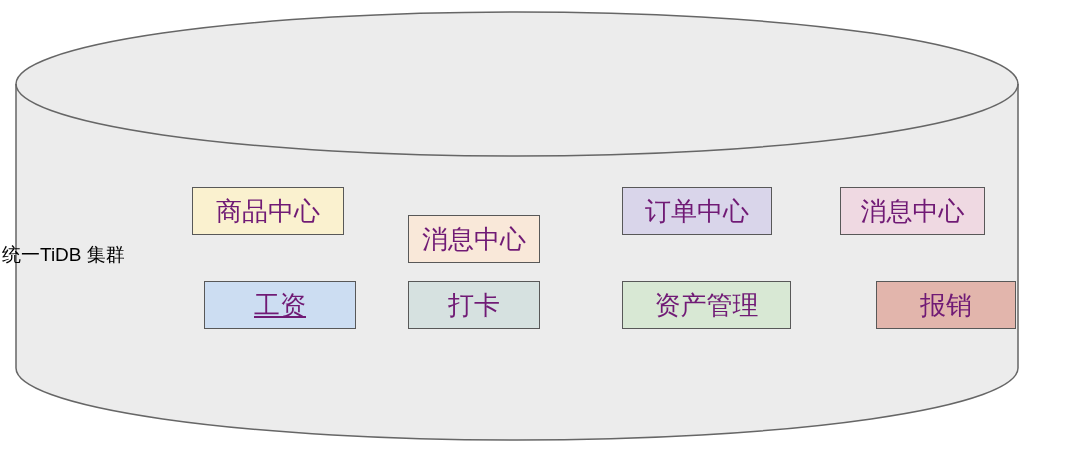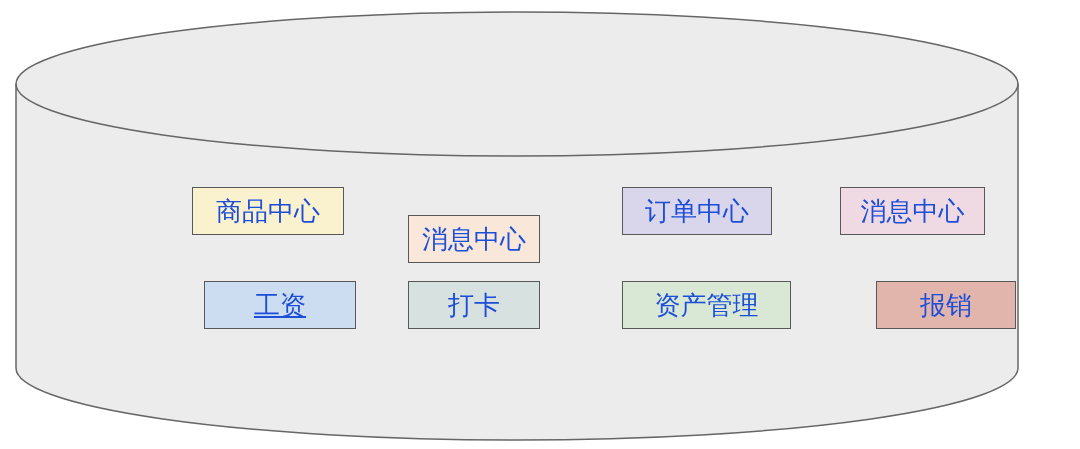--- a/index.html
+++ b/index.html
@@ -34,36 +34,37 @@
   }
   .service-box {
     position: absolute;
     box-sizing: border-box;
     height: 48px;
     border: 1.5px solid #585858;
     display: flex;
     align-items: center;
     justify-content: center;
     font-size: 26px;
-    color: #1d4ed8;
+    color: #701a75;
     white-space: nowrap;
   }
 </style>
 </head>
 <body>
 
 <div class="canvas">
 
   <svg class="cylinder-svg" viewBox="0 0 1080 449">
 
     <path d="M 16 84 L 16 368 A 501 72 0 0 0 1018 368 L 1018 84 A 501 72 0 0 0 16 84 Z" fill="#ececec" stroke="#666666" stroke-width="1.5" stroke-linejoin="round"></path>
 
     <path d="M 16 84 A 501 72 0 0 0 1018 84" fill="none" stroke="#666666" stroke-width="1.5"></path>
   </svg>
 
+  <div class="cluster-label">统一TiDB 集群</div>
 
   <div id="boxes-layer">
       <div class="service-box" style="left: 192px; top: 187px; width: 152px; background: rgb(250, 241, 207);">商品中心</div>
       <div class="service-box" style="left: 408px; top: 187px; width: 132px; background: rgb(249, 232, 217); margin-top: 28px;">消息中心</div>
       <div class="service-box" style="left: 622px; top: 187px; width: 150px; background: rgb(217, 213, 234);">订单中心</div>
       <div class="service-box" style="left: 840px; top: 187px; width: 145px; background: rgb(239, 217, 226);">消息中心</div>
       <div class="service-box" style="left: 204px; top: 281px; width: 152px; background: rgb(204, 221, 242); text-decoration: underline;">工资</div>
       <div class="service-box" style="left: 408px; top: 281px; width: 132px; background: rgb(214, 225, 224);">打卡</div>
       <div class="service-box" style="left: 622px; top: 281px; width: 169px; background: rgb(216, 232, 212);">资产管理</div>
       <div class="service-box" style="left: 876px; top: 281px; width: 140px; background: rgb(226, 181, 172);">报销</div>

